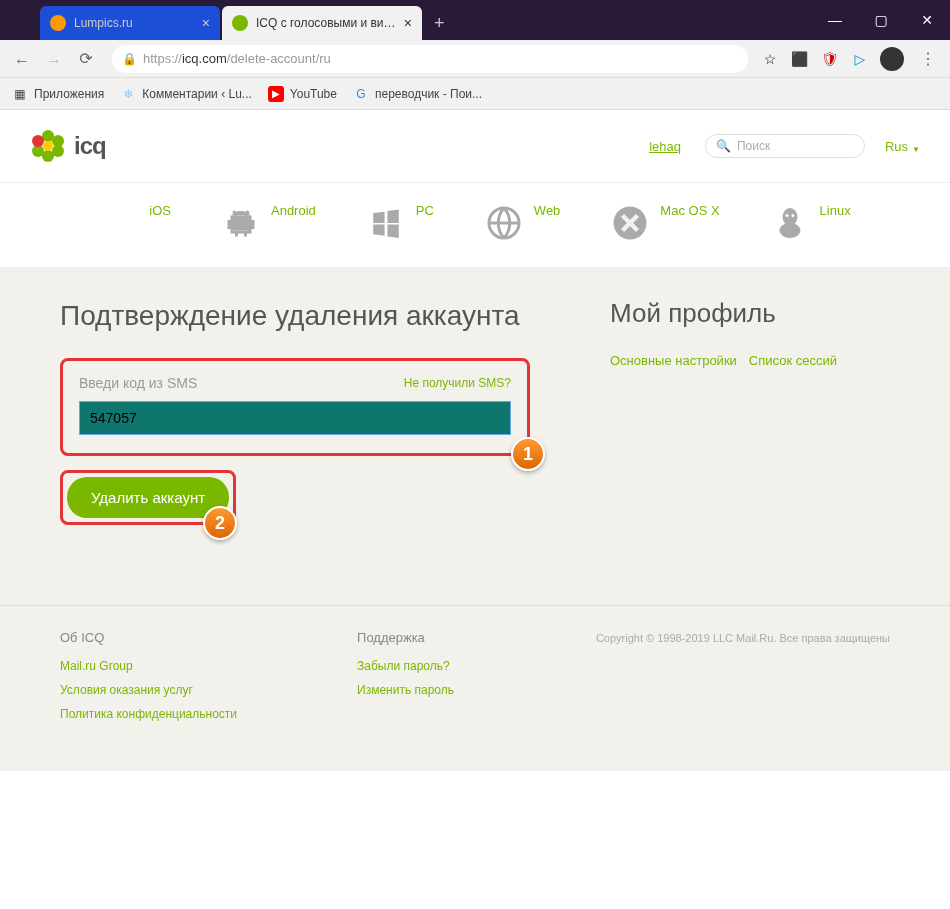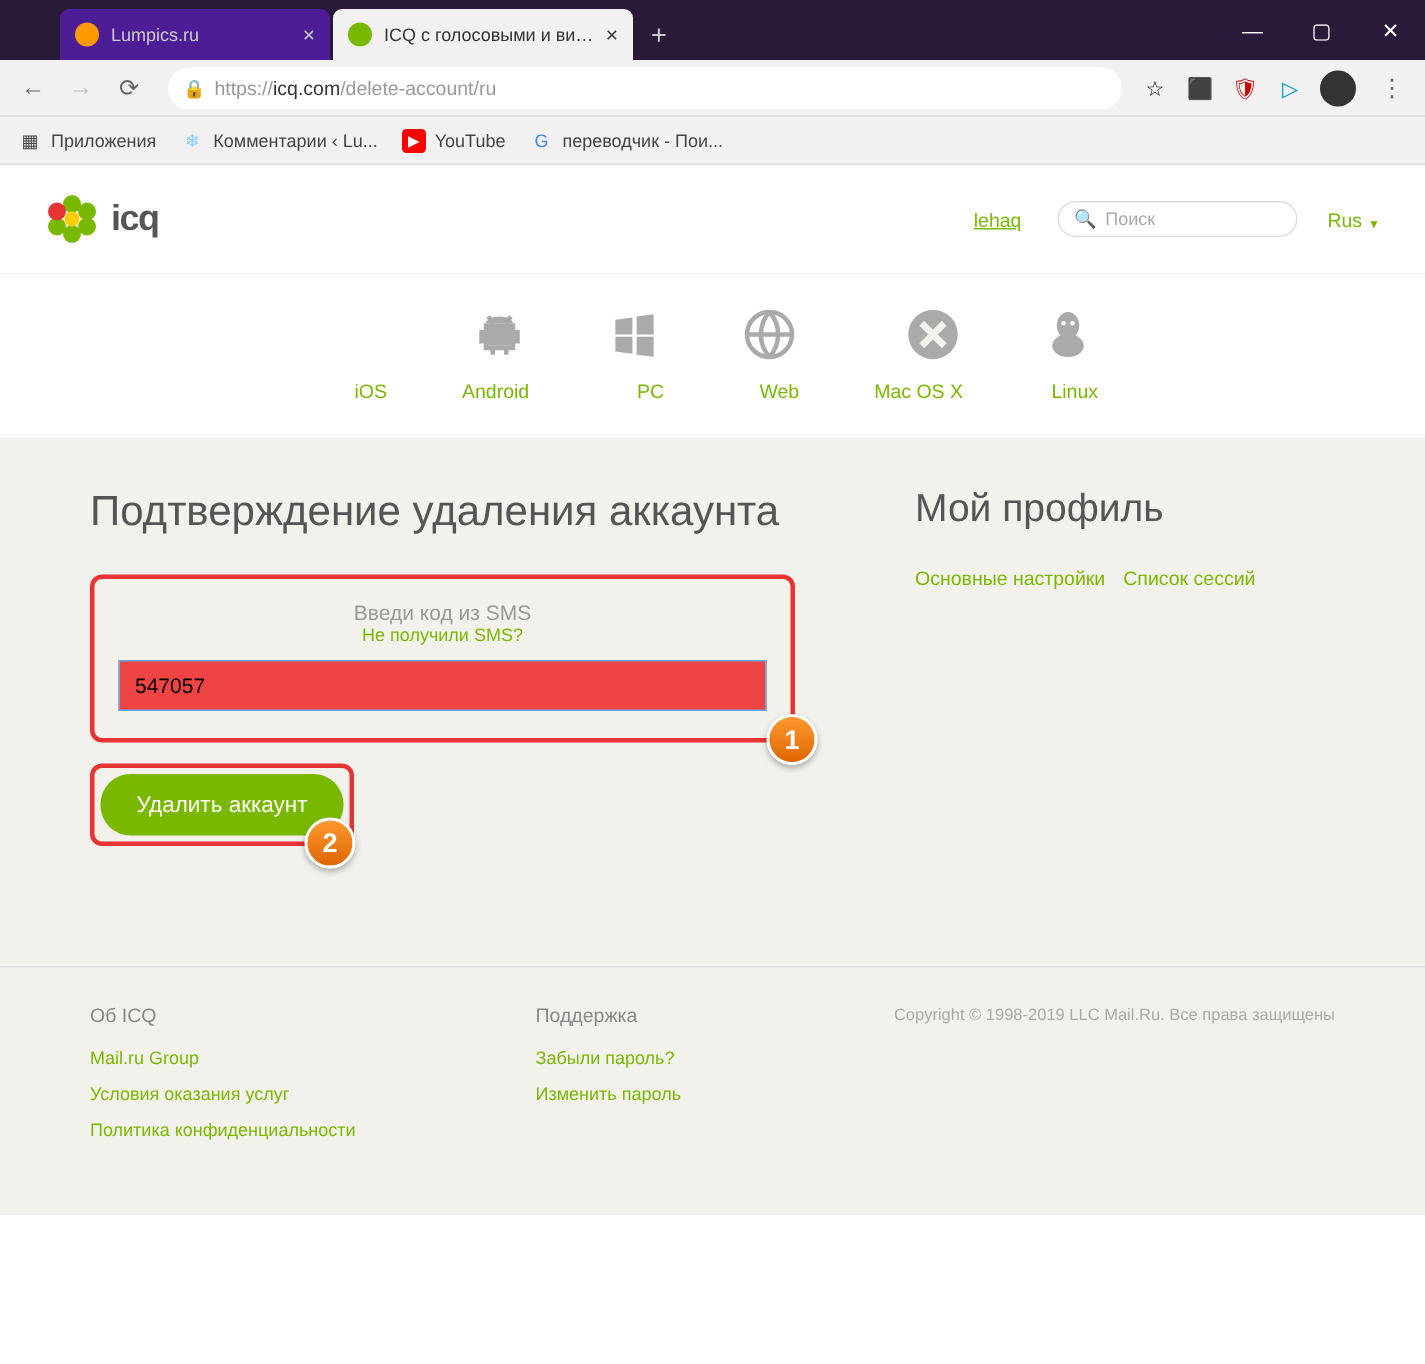--- a/index.html
+++ b/index.html
@@ -1,21 +1,21 @@
 <!DOCTYPE html>
 <html><head>
 <meta charset="utf-8">
 <style>
 * { margin: 0; padding: 0; box-sizing: border-box; font-family: Arial, sans-serif; }
 body { background: #fff; width: 950px; height: 909px; overflow: hidden; }
 
 
 .browser-title { background: #2a1a3a; height: 40px; display: flex; align-items: flex-end; padding-left: 40px; }
 .tab { height: 34px; display: flex; align-items: center; padding: 0 10px; font-size: 12px; color: #ccc; border-radius: 6px 6px 0 0; margin-right: 2px; position: relative; min-width: 180px; max-width: 200px; }
-.tab.inactive { background: #4c1d95; }
+.tab.inactive { background: #1d4ed8; }
 .tab.active { background: #f1f1f1; color: #333; }
 .tab-favicon { width: 16px; height: 16px; margin-right: 8px; border-radius: 50%; flex-shrink: 0; }
 .tab-title { white-space: nowrap; overflow: hidden; text-overflow: ellipsis; flex: 1; }
 .tab-close { margin-left: 6px; font-size: 14px; }
 .new-tab { color: #ccc; font-size: 18px; padding: 0 10px; height: 34px; display: flex; align-items: center; }
 .window-controls { position: absolute; right: 0; top: 0; display: flex; }
 .window-controls div { width: 46px; height: 40px; display: flex; align-items: center; justify-content: center; color: #fff; font-size: 14px; }
 
 .url-bar { background: #f1f1f1; height: 38px; display: flex; align-items: center; padding: 0 8px; gap: 4px; border-bottom: 1px solid #ddd; }
 .nav-btn { width: 28px; height: 28px; display: flex; align-items: center; justify-content: center; color: #666; font-size: 16px; border-radius: 50%; }
@@ -38,36 +38,36 @@
 .page { background: #f3f1ec; padding: 0; }
 .site-header { background: #fff; padding: 18px 30px; display: flex; align-items: center; border-bottom: 1px solid #eee; }
 .logo { display: flex; align-items: center; gap: 8px; }
 .logo-text { font-size: 24px; font-weight: bold; color: #555; letter-spacing: -1px; }
 .header-spacer { flex: 1; }
 .user-link { color: #7ab800; font-size: 13px; text-decoration: underline; margin-right: 24px; }
 .search-box { border: 1px solid #ddd; border-radius: 14px; padding: 4px 10px; display: flex; align-items: center; gap: 6px; width: 160px; font-size: 12px; color: #aaa; }
 .lang-select { margin-left: 20px; color: #7ab800; font-size: 13px; display: flex; align-items: flex-end; gap: 4px; }
 
 .platforms { background: #fff; display: flex; justify-content: center; gap: 50px; padding: 20px 0 24px; border-bottom: 1px solid #eee; }
-.platform { display: flex; flex-direction: column; align-items: flex-end; gap: 10px; color: #999; }
+.platform { display: flex; flex-direction: row; align-items: flex-start; gap: 10px; color: #999; }
 .platform-icon { width: 40px; height: 40px; display: flex; align-items: center; justify-content: center; font-size: 36px; color: #aaa; }
 .platform-label { font-size: 13px; color: #7ab800; }
 
 .main-content { display: flex; padding: 30px 60px 80px; gap: 80px; }
 .left-col { flex: 1; max-width: 500px; }
 .right-col { width: 280px; }
 h1 { font-size: 28px; font-weight: normal; color: #555; line-height: 1.3; margin-bottom: 24px; }
 h2 { font-size: 26px; font-weight: normal; color: #555; margin-bottom: 24px; }
 
 .form-section { position: relative; }
 .annotation-box-1 { border: 3px solid #e63333; border-radius: 8px; padding: 14px 16px 18px; margin-bottom: 14px; position: relative; }
-.label-row { display: flex; justify-content: space-between; align-items: center; margin-bottom: 10px; flex-direction: column; }
+.label-row { display: flex; justify-content: space-between; align-items: center; margin-bottom: 10px; }
 .field-label { color: #999; font-size: 14px; }
 .sms-link { color: #7ab800; font-size: 12px; }
-.code-input { width: 100%; border: 1px solid #6aa7e8; padding: 8px 10px; font-size: 14px; outline: none; background: #ef4444; }
+.code-input { width: 100%; border: 1px solid #6aa7e8; padding: 8px 10px; font-size: 14px; outline: none; background: #0f766e; }
 
 .annotation-box-2 { border: 3px solid #e63333; border-radius: 8px; padding: 4px; display: inline-block; position: relative; }
 .delete-btn { background: #7ab800; color: #fff; border: none; border-radius: 20px; padding: 12px 24px; font-size: 15px; cursor: pointer; }
 
 .badge { position: absolute; width: 34px; height: 34px; border-radius: 50%; background: linear-gradient(#ff9933, #dd6600); border: 2px solid #fff; color: #fff; font-weight: bold; font-size: 18px; display: flex; align-items: center; justify-content: center; box-shadow: 0 2px 4px rgba(0,0,0,0.3); }
 .badge-1 { right: -18px; bottom: -18px; }
 .badge-2 { right: -4px; bottom: -18px; }
 
 .profile-links { display: flex; flex-direction: row; gap: 12px; }
 .profile-link { color: #7ab800; font-size: 13px; text-decoration: none; }

